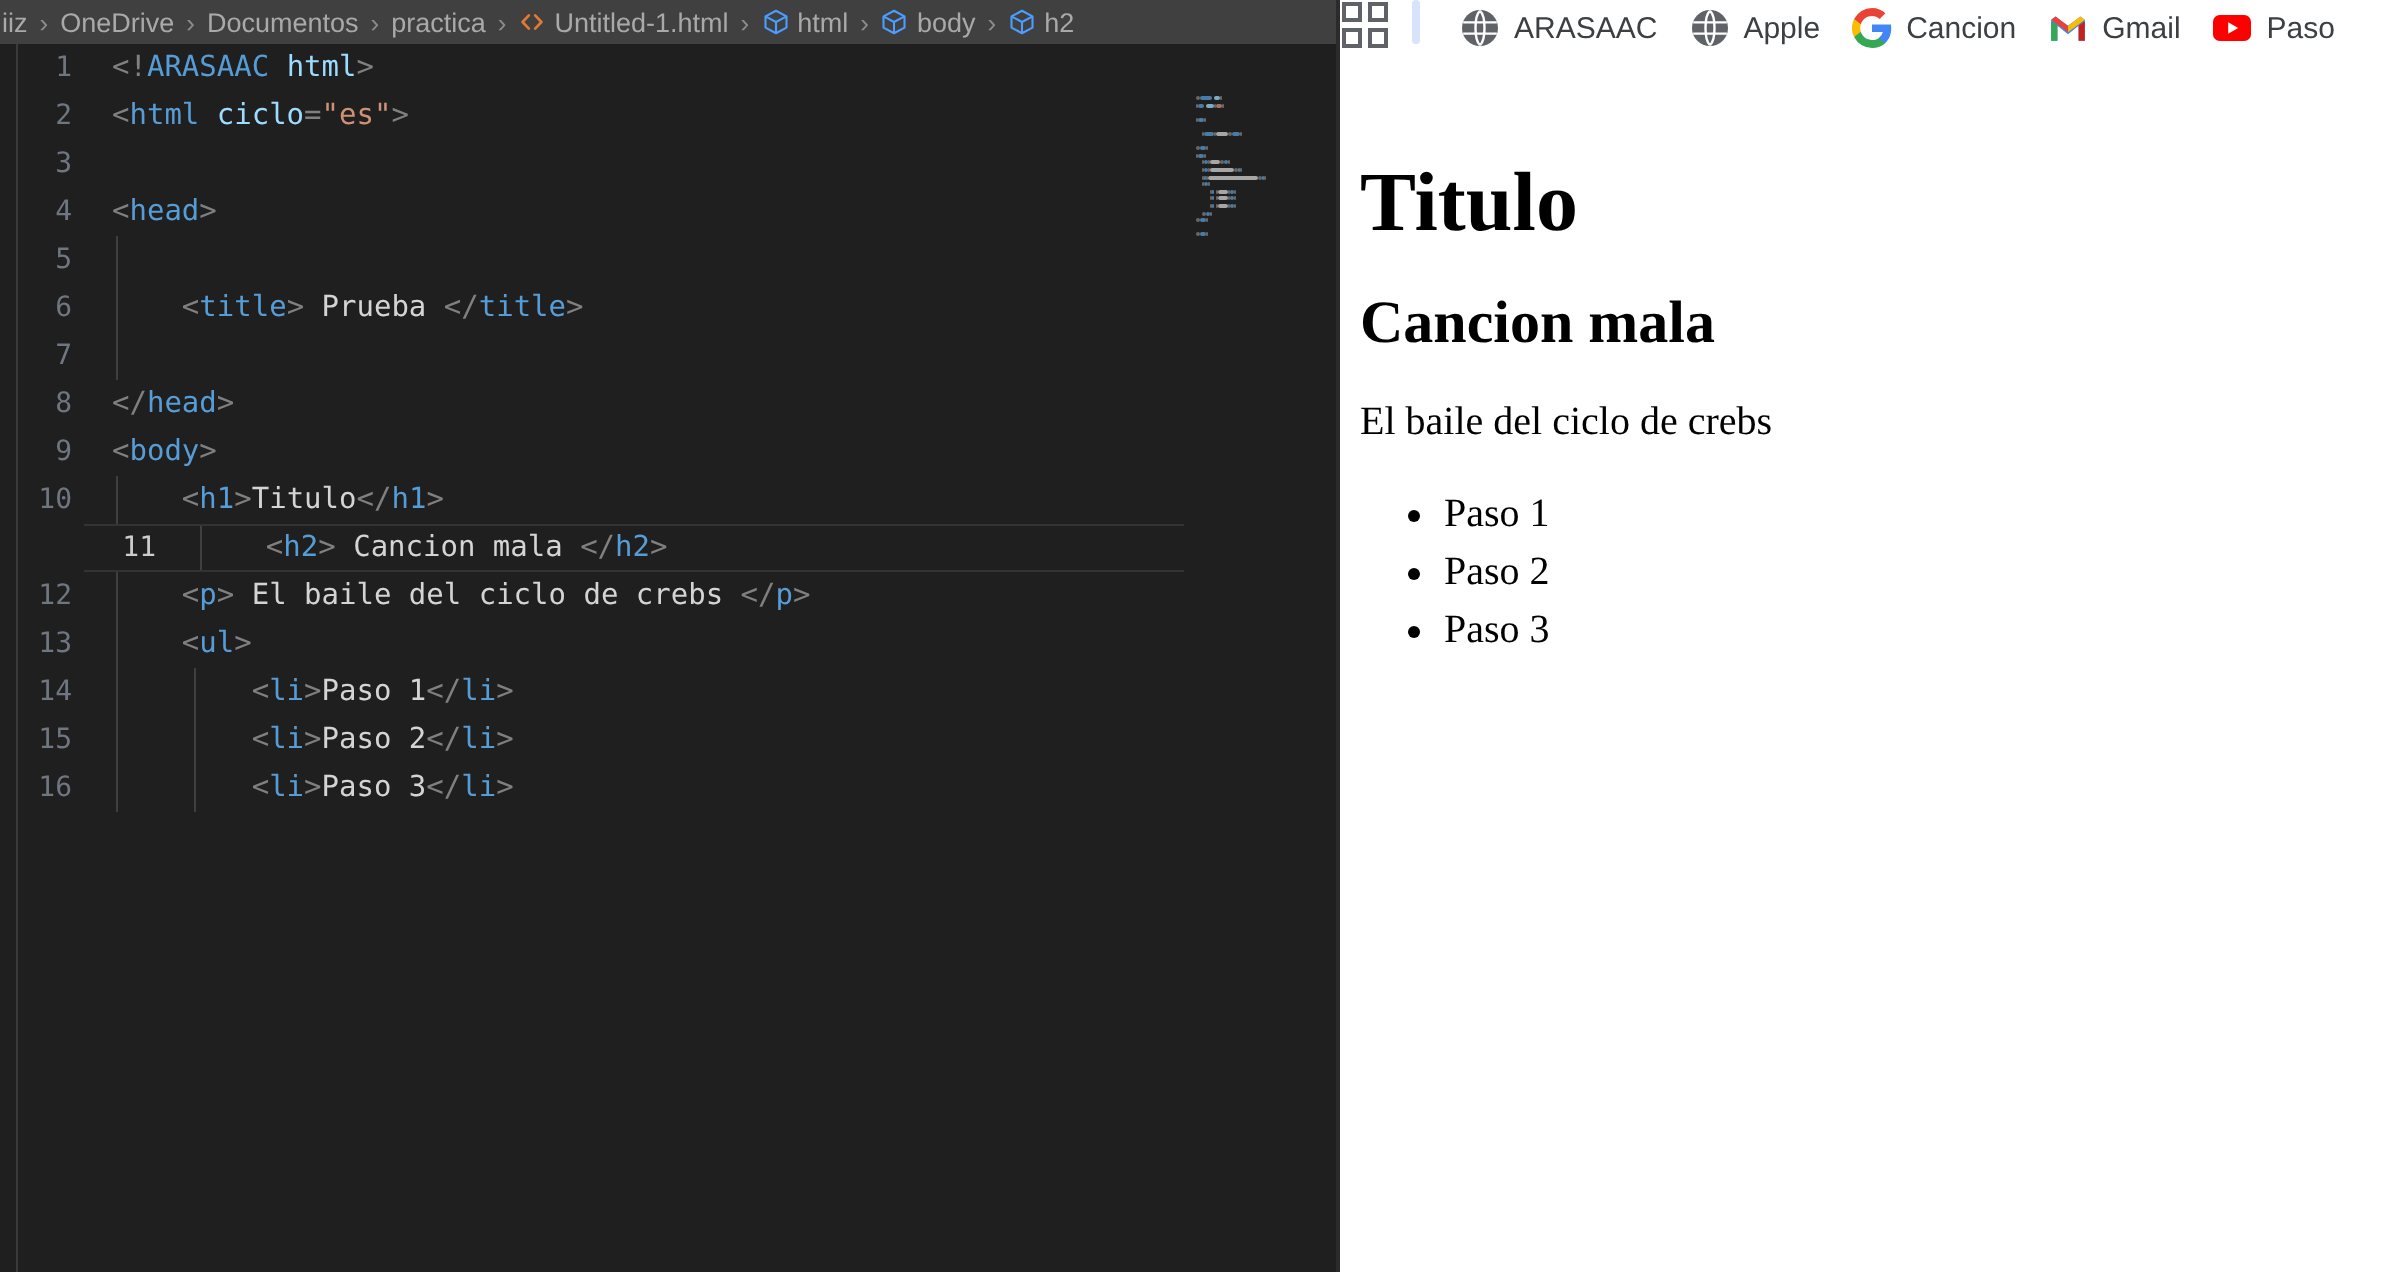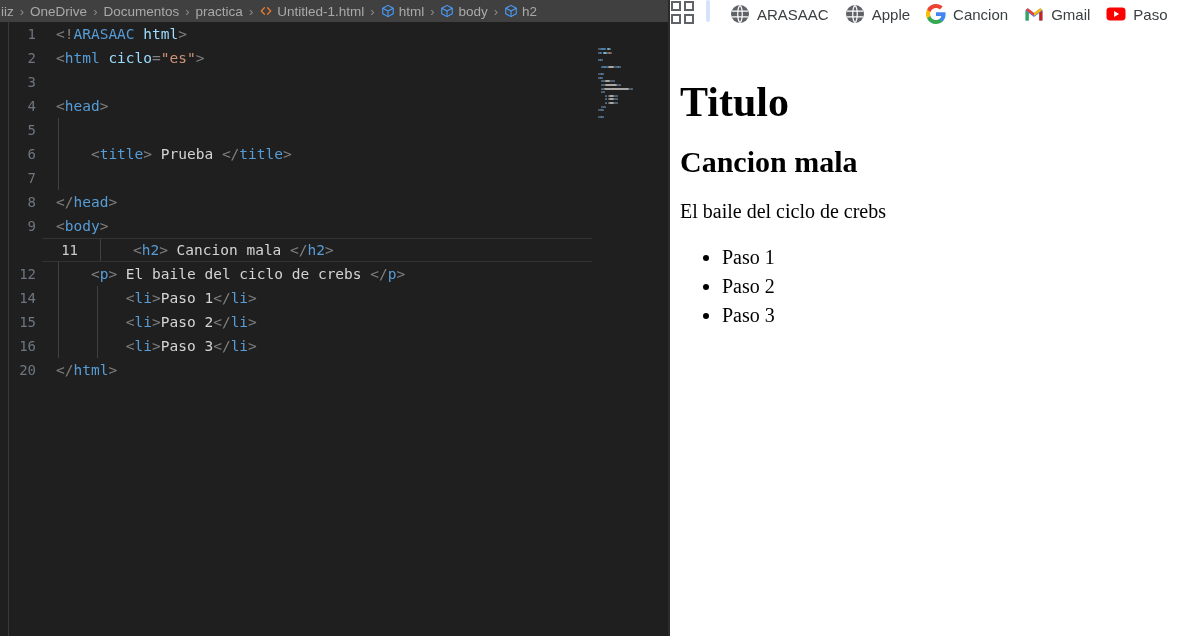--- a/index.html
+++ b/index.html
@@ -333,26 +333,27 @@
       <div class="code-lines" id="code-lines">
           <div class="code-line"><span class="ln">1</span><span class="code-text"><span class="t-bracket">&lt;!</span><span class="t-doctype">ARASAAC</span><span class="t-txt"> </span><span class="t-dt-name">html</span><span class="t-bracket">&gt;</span></span></div>
           <div class="code-line"><span class="ln">2</span><span class="code-text"><span class="t-bracket">&lt;</span><span class="t-tag">html</span><span class="t-txt"> </span><span class="t-attr">ciclo</span><span class="t-bracket">=</span><span class="t-str">"es"</span><span class="t-bracket">&gt;</span></span></div>
           <div class="code-line"><span class="ln">3</span><span class="code-text"></span></div>
           <div class="code-line"><span class="ln">4</span><span class="code-text"><span class="t-bracket">&lt;</span><span class="t-tag">head</span><span class="t-bracket">&gt;</span></span></div>
           <div class="code-line"><span class="ln">5</span><span class="code-text"><span class="iguide ig1"></span></span></div>
           <div class="code-line"><span class="ln">6</span><span class="code-text"><span class="iguide ig1"></span><span class="t-txt">    </span><span class="t-bracket">&lt;</span><span class="t-tag">title</span><span class="t-bracket">&gt;</span><span class="t-txt"> Prueba </span><span class="t-bracket">&lt;/</span><span class="t-tag">title</span><span class="t-bracket">&gt;</span></span></div>
           <div class="code-line"><span class="ln">7</span><span class="code-text"><span class="iguide ig1"></span></span></div>
           <div class="code-line"><span class="ln">8</span><span class="code-text"><span class="t-bracket">&lt;/</span><span class="t-tag">head</span><span class="t-bracket">&gt;</span></span></div>
           <div class="code-line"><span class="ln">9</span><span class="code-text"><span class="t-bracket">&lt;</span><span class="t-tag">body</span><span class="t-bracket">&gt;</span></span></div>
+          <div class="code-line"><span class="ln">10</span><span class="code-text"><span class="iguide ig1"></span><span class="t-txt">    </span><span class="t-bracket">&lt;</span><span class="t-tag">h1</span><span class="t-bracket">&gt;</span><span class="t-txt">Titulo</span><span class="t-bracket">&lt;/</span><span class="t-tag">h1</span><span class="t-bracket">&gt;</span></span></div>
           <div class="code-line active"><span class="ln">11</span><span class="code-text"><span class="iguide ig1"></span><span class="t-txt">    </span><span class="t-bracket">&lt;</span><span class="t-tag">h2</span><span class="t-bracket">&gt;</span><span class="t-txt"> Cancion mala </span><span class="t-bracket">&lt;/</span><span class="t-tag">h2</span><span class="t-bracket">&gt;</span></span></div>
           <div class="code-line"><span class="ln">12</span><span class="code-text"><span class="iguide ig1"></span><span class="t-txt">    </span><span class="t-bracket">&lt;</span><span class="t-tag">p</span><span class="t-bracket">&gt;</span><span class="t-txt"> El baile del ciclo de crebs </span><span class="t-bracket">&lt;/</span><span class="t-tag">p</span><span class="t-bracket">&gt;</span></span></div>
+          <div class="code-line"><span class="ln">13</span><span class="code-text"><span class="iguide ig1"></span><span class="t-txt">    </span><span class="t-bracket">&lt;</span><span class="t-tag">ul</span><span class="t-bracket">&gt;</span></span></div>
           <div class="code-line"><span class="ln">14</span><span class="code-text"><span class="iguide ig1"></span><span class="iguide ig2"></span><span class="t-txt">        </span><span class="t-bracket">&lt;</span><span class="t-tag">li</span><span class="t-bracket">&gt;</span><span class="t-txt">Paso 1</span><span class="t-bracket">&lt;/</span><span class="t-tag">li</span><span class="t-bracket">&gt;</span></span></div>
           <div class="code-line"><span class="ln">15</span><span class="code-text"><span class="iguide ig1"></span><span class="iguide ig2"></span><span class="t-txt">        </span><span class="t-bracket">&lt;</span><span class="t-tag">li</span><span class="t-bracket">&gt;</span><span class="t-txt">Paso 2</span><span class="t-bracket">&lt;/</span><span class="t-tag">li</span><span class="t-bracket">&gt;</span></span></div>
           <div class="code-line"><span class="ln">16</span><span class="code-text"><span class="iguide ig1"></span><span class="iguide ig2"></span><span class="t-txt">        </span><span class="t-bracket">&lt;</span><span class="t-tag">li</span><span class="t-bracket">&gt;</span><span class="t-txt">Paso 3</span><span class="t-bracket">&lt;/</span><span class="t-tag">li</span><span class="t-bracket">&gt;</span></span></div>
-          <div class="code-line"><span class="ln">20</span><span class="code-text"><span class="t-bracket">&lt;/</span><span class="t-tag">html</span><span class="t-bracket">&gt;</span></span></div>
         </div>
       <div class="minimap" id="minimap">
 
       <div class="mm-line" style="left: 6px; top: 4px; width: 1.7px; background: rgb(128, 128, 128); opacity: 0.75;"></div>
           <div class="mm-line" style="left: 7.7px; top: 4px; width: 5.95px; background: rgb(86, 156, 214); opacity: 0.75;"></div>
           <div class="mm-line" style="left: 14.65px; top: 4px; width: 3.4px; background: rgb(156, 220, 254); opacity: 0.75;"></div>
           <div class="mm-line" style="left: 18.05px; top: 4px; width: 1px; background: rgb(128, 128, 128); opacity: 0.75;"></div>
           <div class="mm-line" style="left: 6px; top: 7.6px; width: 1px; background: rgb(128, 128, 128); opacity: 0.75;"></div>
           <div class="mm-line" style="left: 7px; top: 7.6px; width: 3.4px; background: rgb(86, 156, 214); opacity: 0.75;"></div>
           <div class="mm-line" style="left: 11.4px; top: 7.6px; width: 3.4px; background: rgb(156, 220, 254); opacity: 0.75;"></div>

